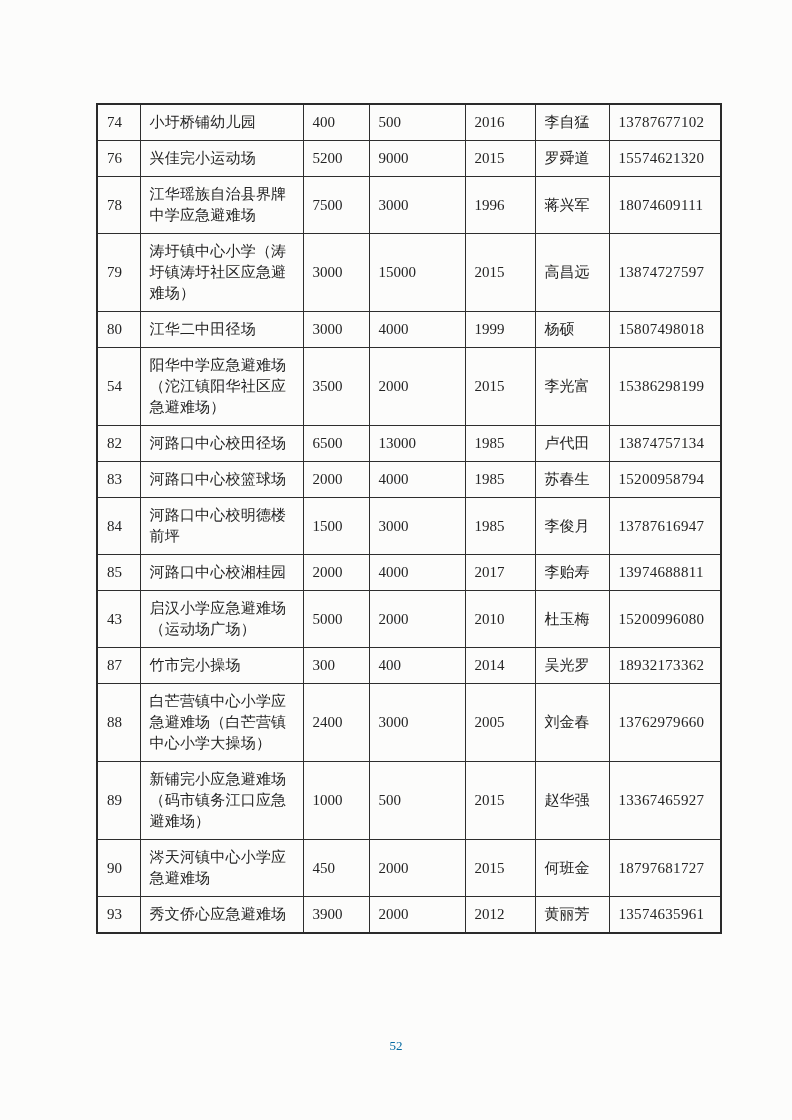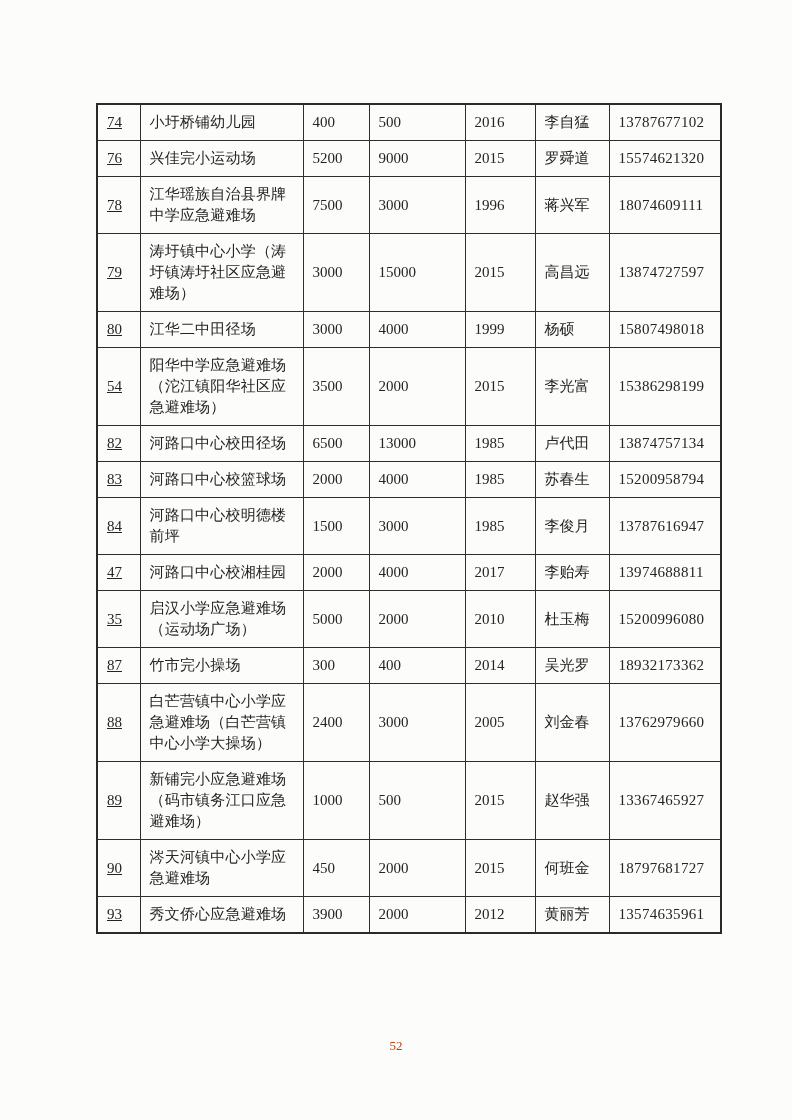--- a/index.html
+++ b/index.html
@@ -34,31 +34,31 @@
     border: 1px solid #2e2e2e;
     padding: 7px 3px 7px 9px;
     vertical-align: middle;
     text-align: left;
     word-break: break-all;
     overflow: hidden;
   }
   table.roster {
     border: 2px solid #2a2a2a;
   }
-  td.c-no    { padding-left: 8px; text-decoration: underline; }
+  td.c-no    { padding-left: 8px; }
   td.c-name  { padding-left: 8px; padding-right: 2px; letter-spacing: 0.2px; }
   td.c-phone { letter-spacing: 0.3px; }
   .page-number {
     position: absolute;
     left: 0;
     right: 0;
     top: 1038px;
     text-align: center;
     font-size: 13px;
-    color: #c2410c;
+    color: #0369a1;
     font-family: "Liberation Serif", "DejaVu Serif", serif;
   }
 </style>
 </head>
 <body>
 
 <div class="page">
 
   <table class="roster">
     <colgroup>
@@ -146,30 +146,30 @@
         <tr>
           <td class="c-no">84</td>
           <td class="c-name">河路口中心校明德楼前坪</td>
           <td class="c-area">1500</td>
           <td class="c-capacity">3000</td>
           <td class="c-year">1985</td>
           <td class="c-contact">李俊月</td>
           <td class="c-phone">13787616947</td>
         </tr>
         <tr>
-          <td class="c-no">47</td>
+          <td class="c-no">85</td>
           <td class="c-name">河路口中心校湘桂园</td>
           <td class="c-area">2000</td>
           <td class="c-capacity">4000</td>
           <td class="c-year">2017</td>
           <td class="c-contact">李贻寿</td>
           <td class="c-phone">13974688811</td>
         </tr>
         <tr>
-          <td class="c-no">35</td>
+          <td class="c-no">43</td>
           <td class="c-name">启汉小学应急避难场（运动场广场）</td>
           <td class="c-area">5000</td>
           <td class="c-capacity">2000</td>
           <td class="c-year">2010</td>
           <td class="c-contact">杜玉梅</td>
           <td class="c-phone">15200996080</td>
         </tr>
         <tr>
           <td class="c-no">87</td>
           <td class="c-name">竹市完小操场</td>

